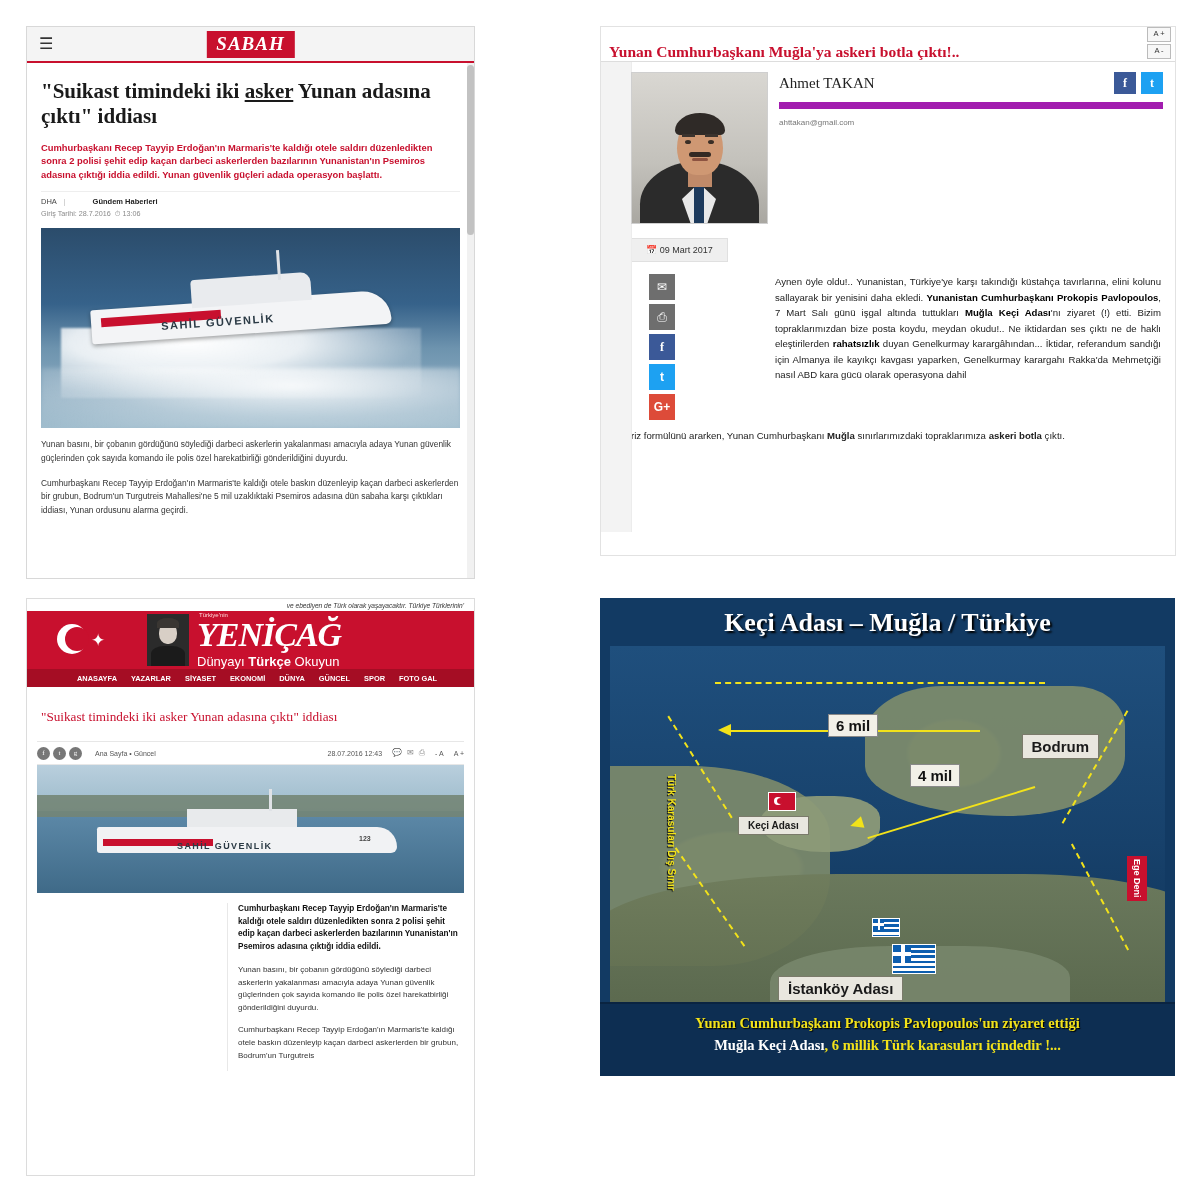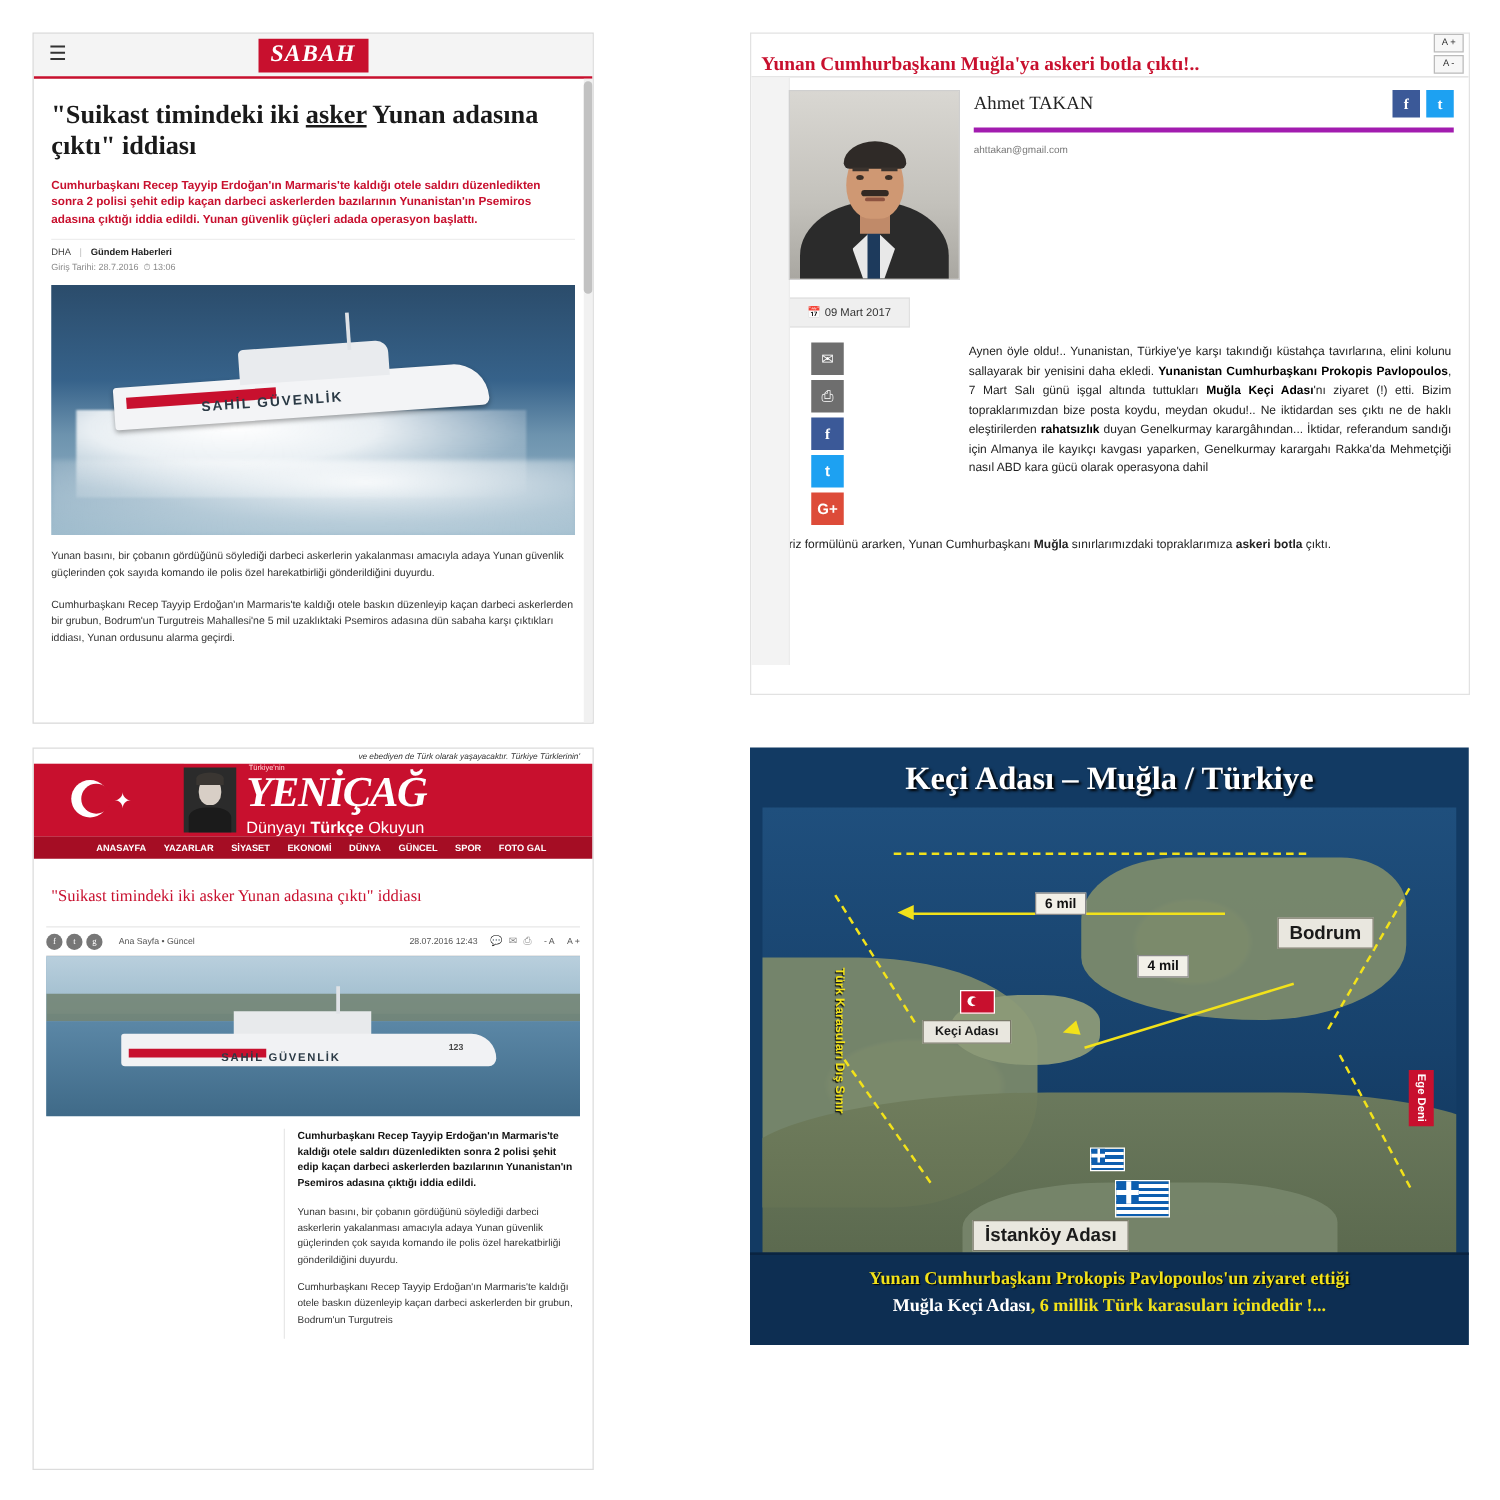--- a/index.html
+++ b/index.html
@@ -73,21 +73,21 @@
     color: #c8102e;
     font-weight: bold;
     margin-bottom: 10px;
   }
   .sabah-meta {
     font-size: 7.5px; color: #444;
     border-top: 1px solid #eee;
     padding-top: 5px;
   }
   .sabah-meta .sep { color: #bbb; margin: 0 5px; }
-  .sabah-meta b { color: #222; }
+  .sabah-meta b { color: #222; margin-left: 20px; }
   .sabah-date { font-size: 7.2px; color: #8a8a8a; margin-top: 3px; }
   .sabah-photo {
     margin: 10px 0 10px 0;
     height: 200px;
     position: relative;
     overflow: hidden;
     background: linear-gradient(#2b4c6b 0%, #36628a 38%, #6d93ae 60%, #9fbccd 100%);
   }
   .boat-hull {
     position: absolute;
@@ -257,21 +257,21 @@
   .ph-eye-r { left: 76px; }
   .ph-mouth {
     position:absolute; left:60px; bottom:62px; width:16px; height:3px; background:#8d5340; border-radius:2px;
   }
   .ph-mous {
     position:absolute; left:57px; bottom:66px; width:22px; height:5px; background:#332923; border-radius:3px;
   }
   .col-right { flex: 1; padding: 10px 12px 0 8px; }
   .col-author-row {
     display: flex; align-items: center;
-    border-bottom: 4px solid #a21caf;
+    border-bottom: 7px solid #a21caf;
     padding-bottom: 8px;
   }
   .col-author {
     flex: 1;
     font-size: 15px;
     color: #222;
     font-family: "Liberation Serif", serif;
   }
   .soc-sq {
     width: 22px; height: 22px;
@@ -609,21 +609,21 @@
     font-family: "Liberation Sans", sans-serif;
   }
   .lbl-bodrum { right: 66px; top: 88px; }
   .lbl-keci { left: 128px; top: 170px; font-size: 10px; }
   .lbl-istankoy { left: 168px; top: 330px; }
   .mil-lbl {
     position: absolute;
     background: #f2f0e8;
     border: 1px solid #888;
     color: #111;
-    font-size: 11px;
+    font-size: 15px;
     font-weight: bold;
     padding: 2px 7px;
   }
   .mil6 { left: 218px; top: 68px; }
   .mil4 { left: 300px; top: 118px; }
   .dash-line {
     position: absolute;
     border-top: 2px dashed #f2e21a;
     height: 0;
   }

